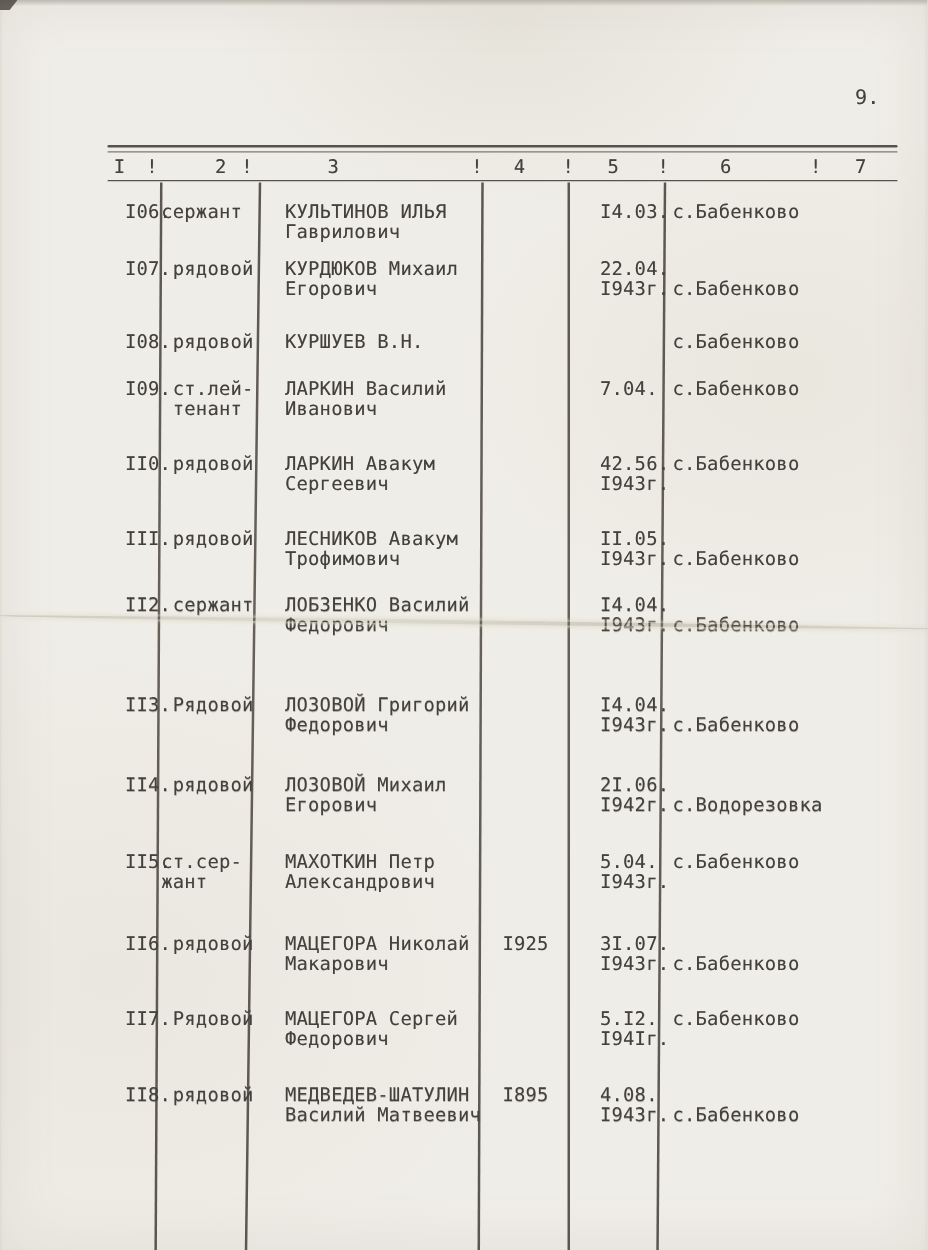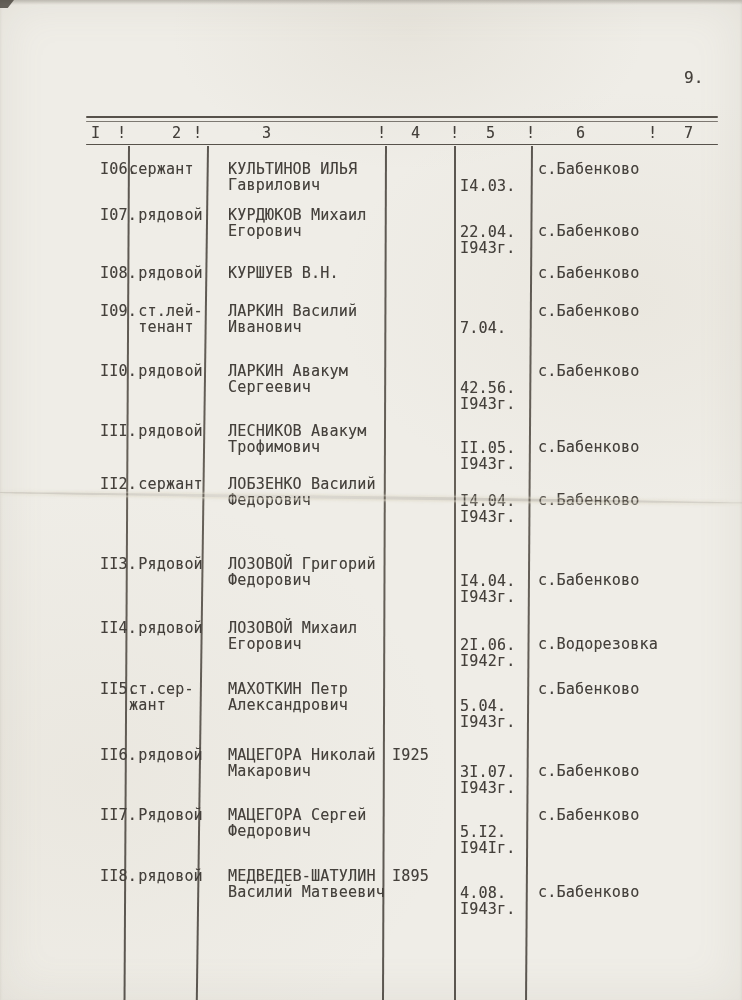--- a/index.html
+++ b/index.html
@@ -47,22 +47,22 @@
   .v4{left:454px;}
   .v5{left:531px;transform:rotate(0.4deg);}
 
   
   .row{position:absolute;left:0;width:742px;}
   .c{position:absolute;top:0;}
   .ln{height:15.5px;line-height:15.5px;white-space:pre;}
   .num{left:100px;}
   .rank{left:129px;}
   .name{left:228px;}
-  .year{left:392px;}
-  .date{left:460px;margin-top:17px;}
+  .year{left:402px;}
+  .date{left:480px;}
   .place{left:538px;}
 
   
   .crease{
     position:absolute;top:491px;left:-6px;width:760px;height:3px;
     background:linear-gradient(to right, rgba(130,122,106,0.30), rgba(130,122,106,0.16) 35%, rgba(130,122,106,0.30) 70%, rgba(130,122,106,0.22));
     border-radius:60%;
     box-shadow:0 1.5px 2.5px rgba(225,220,205,0.8), 0 -1.5px 2.5px rgba(225,220,205,0.6);
     transform:rotate(0.8deg);transform-origin:left center;
   }

